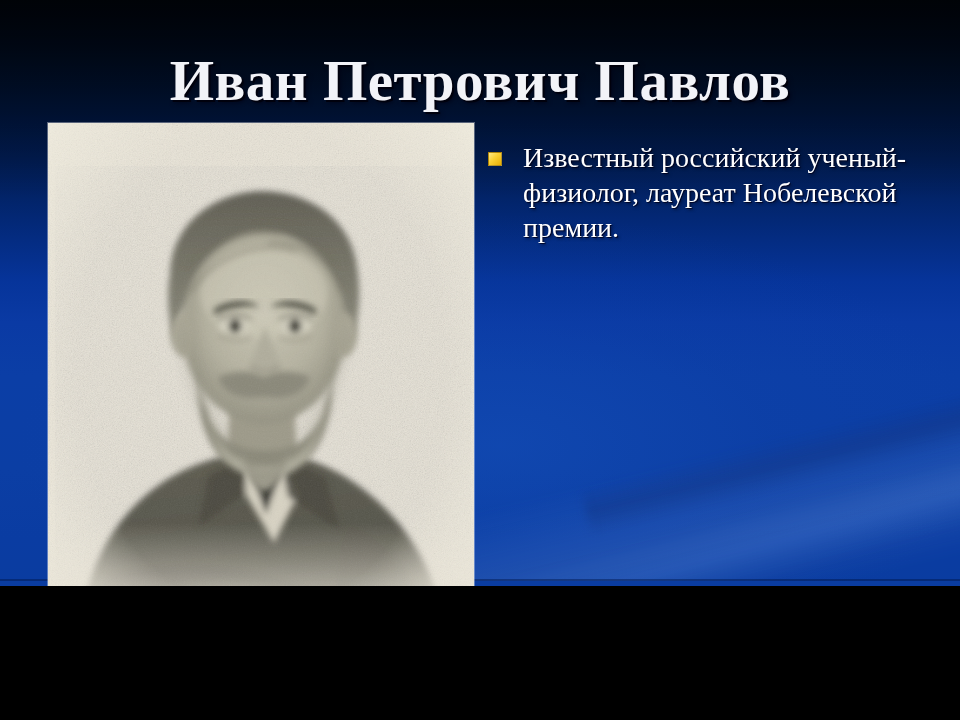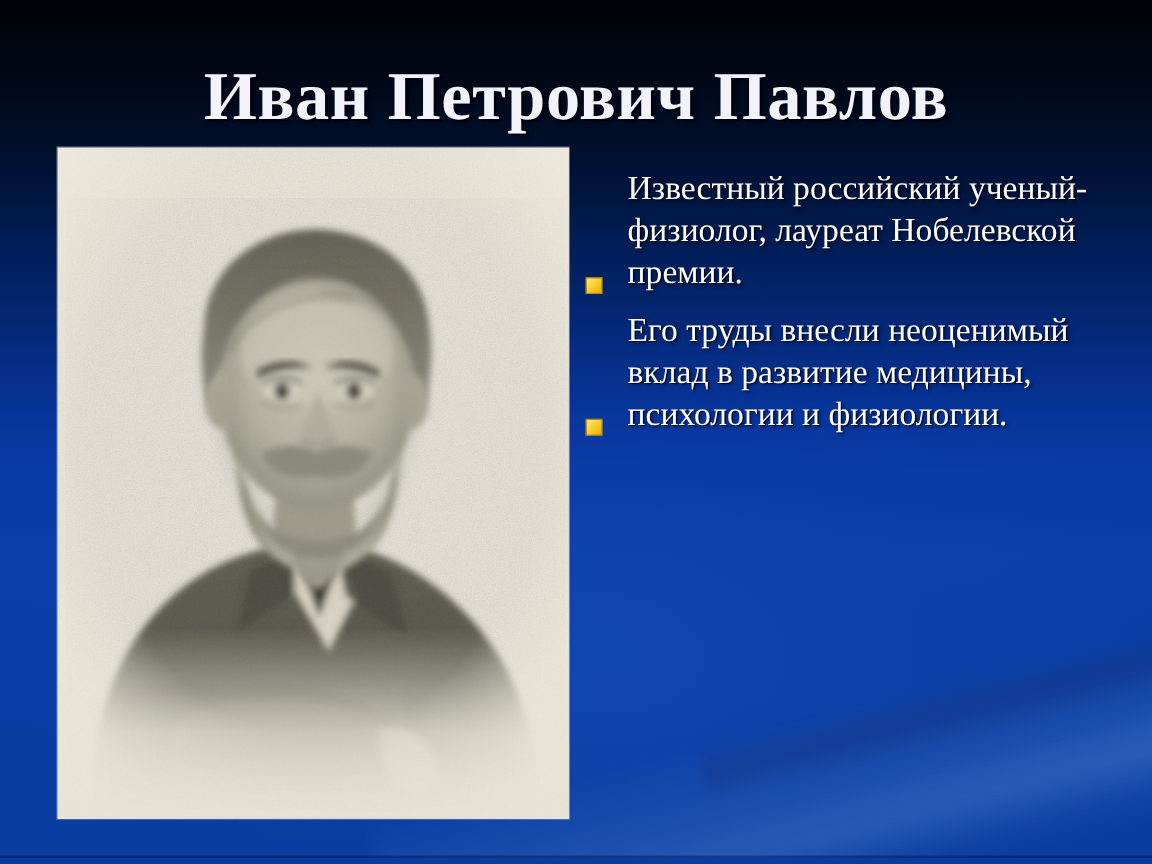--- a/index.html
+++ b/index.html
@@ -8,21 +8,21 @@
     padding: 0;
     background: #000;
   }
   body {
     font-family: "Liberation Serif", "DejaVu Serif", serif;
   }
 
   .slide {
     position: relative;
     width: 960px;
-    height: 720px;
+    height: 586px;
     overflow: hidden;
     background: #0b3ea0;
   }
 
   
   .bg-base {
     position: absolute;
     inset: 0;
     background: linear-gradient(to bottom,
         #000610 0%,
@@ -145,21 +145,21 @@
   
   .bullets {
     position: absolute;
     left: 488px;
     top: 140px;
     width: 440px;
   }
   .bullet-item {
     position: relative;
     display: flex;
-    align-items: flex-end;
+    align-items: flex-start;
     margin-bottom: 13px;
   }
   .bullet-marker {
     flex: 0 0 auto;
     width: 14px;
     height: 14px;
     margin-top: 12px;
     margin-right: 21px;
     background: linear-gradient(135deg, #ffe98a 0%, #fbd235 42%, #e8ae05 100%);
     border: 1px solid rgba(120,85,0,0.55);
@@ -374,20 +374,16 @@
   </div>
 
   <div class="bullets">
 
     <div class="bullet-item">
       <span class="bullet-marker"></span>
       <span class="bullet-text">Известный российский ученый-физиолог, лауреат Нобелевской премии.</span>
     </div>
 
 
-    <div class="bullet-item">
-      <span class="bullet-marker"></span>
-      <span class="bullet-text"> Его труды внесли неоценимый вклад в развитие медицины, психологии и физиологии.</span>
-    </div>
 
   </div>
 
 </div>
 
 </body></html>

